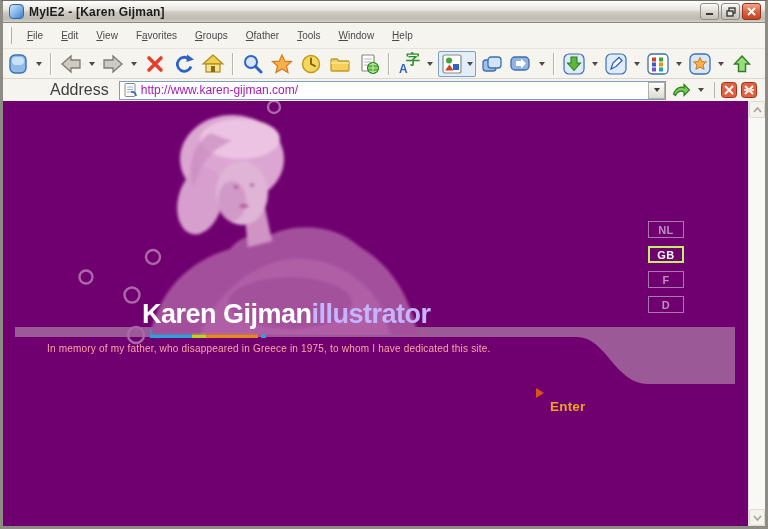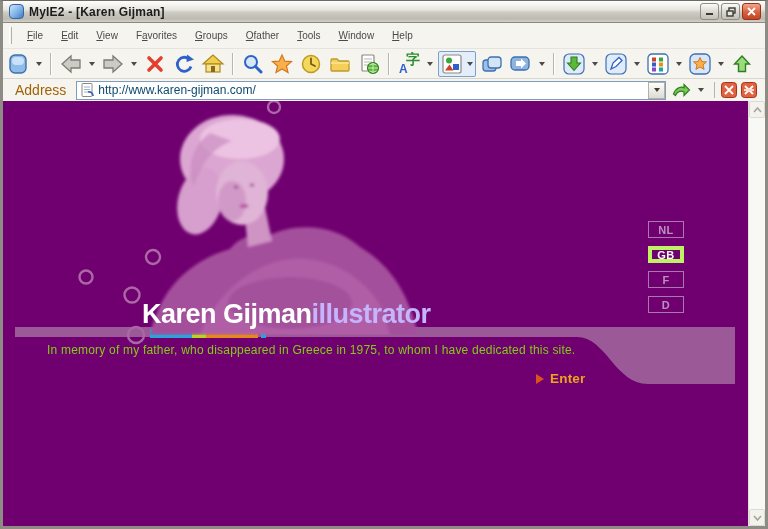--- a/index.html
+++ b/index.html
@@ -43,55 +43,55 @@
              border-top:4px solid #4c4a46; display:block; }
   .enc-box { position:relative; width:26px; height:26px; }
   .enc-cjk { position:absolute; right:2px; top:0; font-size:14px; font-weight:bold; color:#2f8f2f; }
   .enc-a   { position:absolute; left:3px; bottom:1px; font-size:12px; font-weight:bold; color:#2f62c8; }
   .toggle-frame { display:flex; align-items:center; border:1px solid #7ba0cc; background:#e4eefb;
                   border-radius:2px; height:26px; }
 
   
   .addressbar { height:23px; flex:0 0 23px; display:flex; align-items:center; background:#f6f4ef;
                 border-top:1px solid #d9d6ce; padding:0 4px; gap:4px; }
-  .addr-label { font-size:14px; color:#a16207; padding:0 6px 0 8px; }
+  .addr-label { font-size:16px; color:#404040; padding:0 6px 0 8px;margin-left:35px; }
   .addr-field { flex:1; height:19px; background:#fff; border:1px solid #7f9db9; display:flex; align-items:center; }
   .addr-field .page-ico { margin:0 3px 0 2px; }
-  .addr-url { flex:1; font-size:12px; color:#0c4a6e; border:0; outline:0; height:15px; padding:0;
+  .addr-url { flex:1; font-size:12px; color:#a21caf; border:0; outline:0; height:15px; padding:0;
               font-family:"Liberation Sans", sans-serif; background:transparent; }
   .addr-drop { width:17px; height:17px; background:linear-gradient(#fdfdfb,#dcdad2); border:1px solid #b3b0a8;
                display:flex; align-items:center; justify-content:center; }
   .addr-drop i { width:0;height:0;border-left:3px solid transparent;border-right:3px solid transparent;
                  border-top:4px solid #3c3a36; }
   .kill-group { display:flex; gap:4px; padding:0 4px 0 6px; border-left:1px solid #b8b5ad; margin-left:4px; }
 
   
   .viewport { flex:1; display:flex; min-height:0; }
   .page { position:relative; width:745px; background:#700070; overflow:hidden; }
   .page svg.deco { position:absolute; left:0; top:0; }
   .photo { position:absolute; left:137px; top:6px; }
 
   .brand { position:absolute; left:139px; top:199px; font-size:27px; font-weight:bold;
            letter-spacing:-0.5px; white-space:nowrap; line-height:28px; }
   .brand .name { color:#ffffff;margin-top:24px; }
   .brand .role { color:#c4b5fd; }
 
-  .memorial { position:absolute; left:44px; top:242px; width:560px; font-size:12px; color:#84cc16;
+  .memorial { position:absolute; left:44px; top:242px; width:560px; font-size:10px; color:#fca5a5;
               letter-spacing:.2px; }
 
   .langs { position:absolute; left:645px; top:120px; display:flex; flex-direction:column; gap:8px;text-align:center; }
   .lang-btn { width:36px; height:17px; border:1px solid #a879ae; color:#bb90c1; font-size:11px;
               font-weight:bold; display:flex; align-items:center; justify-content:center;
               background:transparent; letter-spacing:.5px; }
-  .lang-btn.active { border:4px solid #bef264; color:#ffffff; }
+  .lang-btn.active { border:2px solid #bef264; color:#ffffff; }
 
   .enter { position:absolute; left:533px; top:270px; display:flex; align-items:center; gap:6px; }
   .enter .tri { width:0; height:0; border-top:5px solid transparent; border-bottom:5px solid transparent;
                 border-left:8px solid #d9531a; }
-  .enter .lbl { color:#e9a51c; font-size:13.5px; font-weight:bold; letter-spacing:.2px; }
+  .enter .lbl { color:#e9a51c; font-size:13.5px; font-weight:bold; letter-spacing:.2px;margin-top:28px; }
 
   
   .scrollbar { width:17px; background:#f8f8f4; display:flex; flex-direction:column; border-left:1px solid #e2e0da; }
   .sb-btn { height:17px; flex:0 0 17px; background:#f3f2ed; border:1px solid #dcdad2; border-radius:2px;
             display:flex; align-items:center; justify-content:center; }
   .sb-track { flex:1; }
   .sb-btn svg { display:block; }
 </style>
 </head>
 <body>

